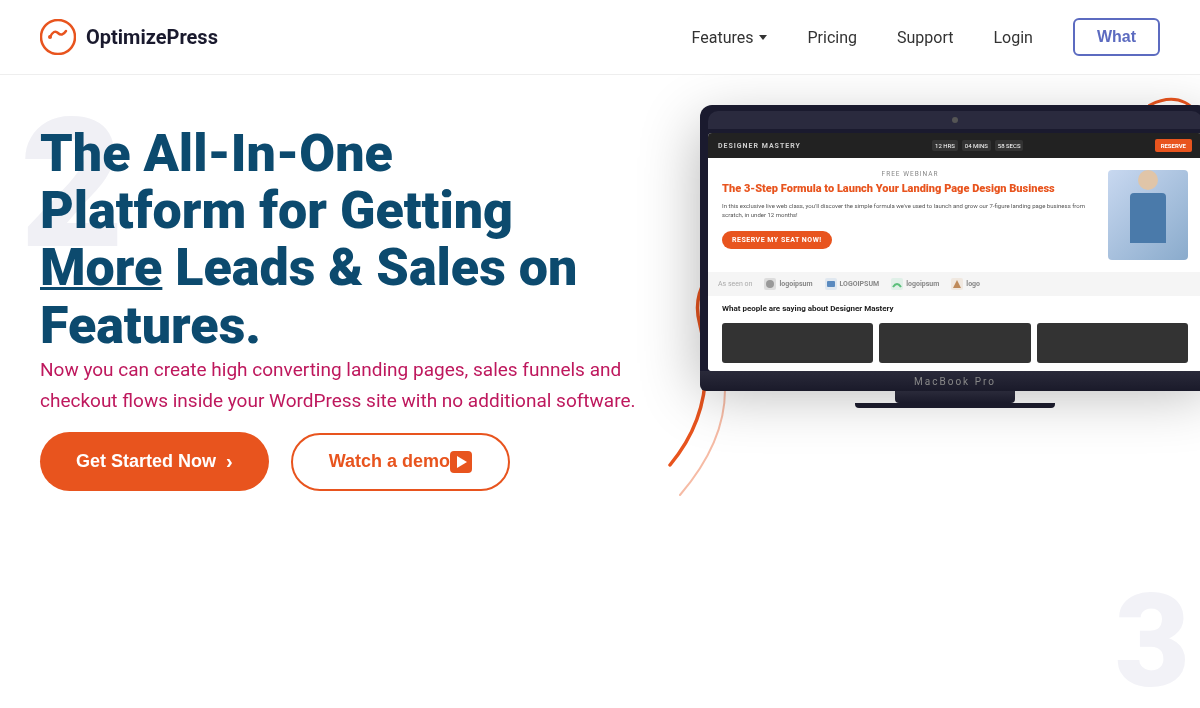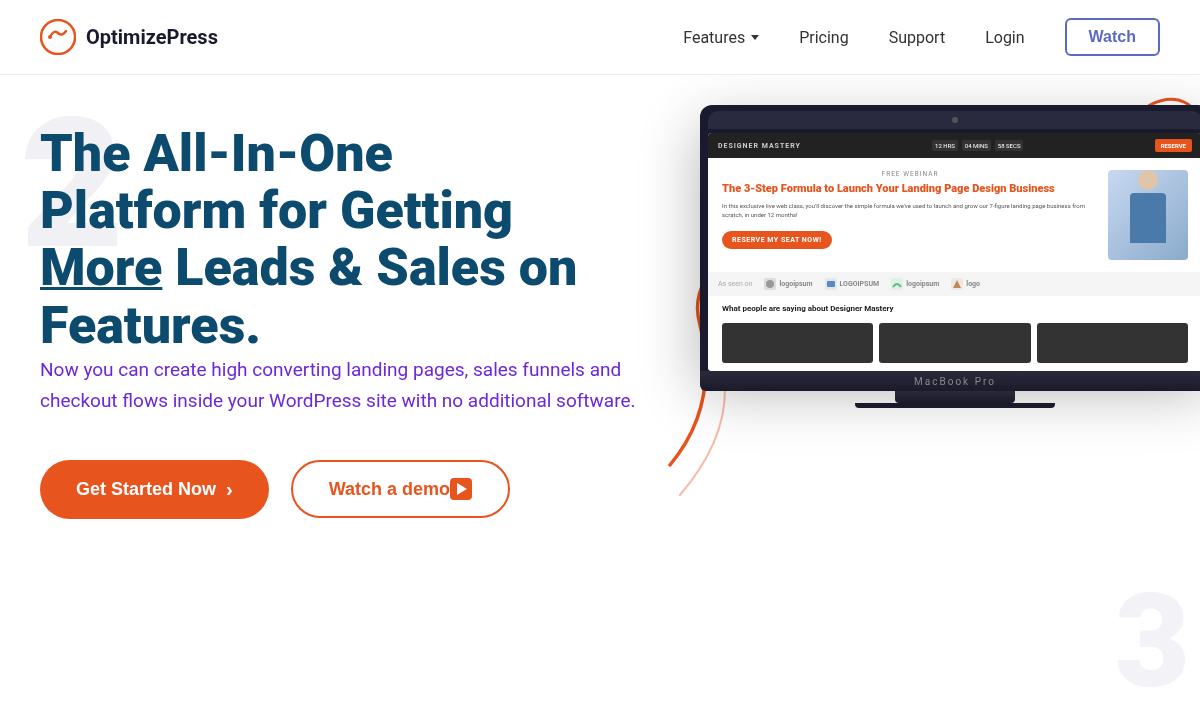--- a/index.html
+++ b/index.html
@@ -105,29 +105,29 @@
       color: #0c4a6e;
       line-height: 1.1;
     }
     .hero-title .underline-word {
       text-decoration: underline;
       text-decoration-thickness: 3px;
     }
 
     .hero-desc {
       font-size: 19px;
-      color: #6d28d9;
+      color: #be185d;
       line-height: 1.65;
-      margin-bottom: 44px;
+      margin-bottom: 16px;
       max-width: 620px;
     }
 
     .cta-row {
       display: flex;
-      align-items: flex-start;
+      align-items: center;
       gap: 22px;
     }
 
     .cta-primary {
       background: #e8541e;
       color: #fff;
       border: none;
       padding: 18px 36px;
       border-radius: 50px;
       font-size: 18px;
@@ -453,21 +453,21 @@
     </a>
     <a class="nav-item">
       <span>Pricing</span>
     </a>
     <a class="nav-item">
       <span>Support</span>
     </a>
     <a class="nav-item">
       <span>Login</span>
     </a>
-    <button class="demo-btn">Watch</button>
+    <button class="demo-btn">What</button>
   </nav>
 </header>
 
 <section class="hero">
 
   <div class="bg-deco">2</div>
 
   <div class="hero-left">
     <h1 class="hero-title">
       <span>The All-In-One</span><br>

